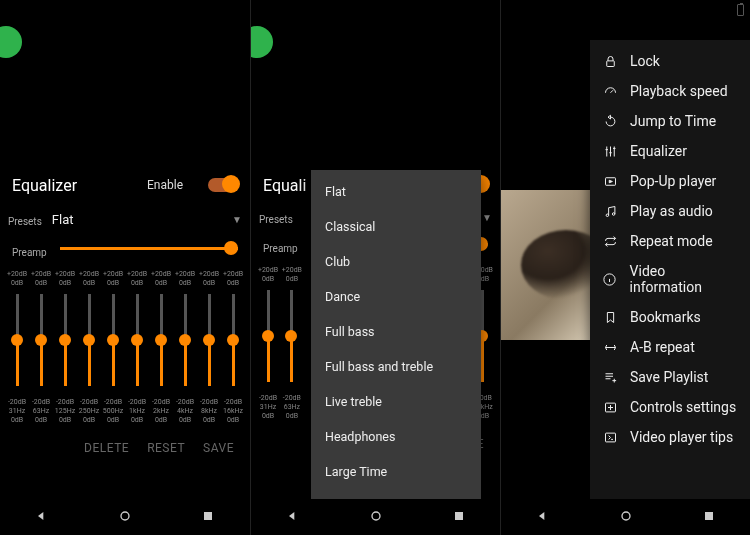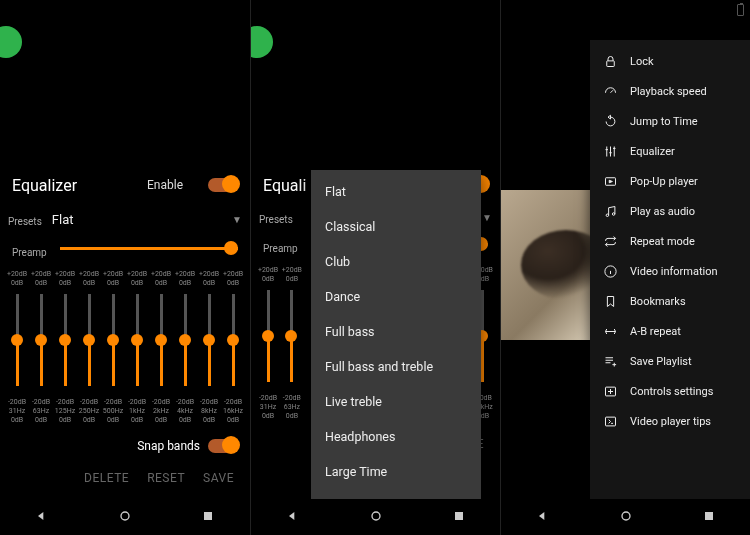--- a/index.html
+++ b/index.html
@@ -131,21 +131,21 @@
   }
   .side-menu {
     position: absolute; right: 0; top: 40px; bottom: 36px;
     width: 160px; background: #151515;
     box-shadow: -2px 0 10px rgba(0,0,0,.5);
     padding: 6px 0;
     overflow: hidden;
   }
   .menu-item {
     display: flex; align-items: center; gap: 12px;
-    padding: 7px 12px; font-size: 11px; color: #eee;
+    padding: 7px 12px; font-size: 14px; color: #eee;
   }
   .menu-item .mi { width: 16px; height: 16px; display:flex; align-items:center; justify-content:center;}
   .menu-item .mi svg { width: 15px; height: 15px; stroke: #eee; fill: none; stroke-width: 1.6;}
   .battery {
     position:absolute; top:4px; right:6px; width:7px; height:12px;
     border:1px solid #555; border-radius:1px;
   }
   .battery::before{content:"";position:absolute;top:-2px;left:2px;width:3px;height:1px;background:#555;}
 </style>
 </head>
@@ -256,24 +256,20 @@
       <div class="db-cell">-20dB<br>125Hz<br>0dB</div>
       <div class="db-cell">-20dB<br>250Hz<br>0dB</div>
       <div class="db-cell">-20dB<br>500Hz<br>0dB</div>
       <div class="db-cell">-20dB<br>1kHz<br>0dB</div>
       <div class="db-cell">-20dB<br>2kHz<br>0dB</div>
       <div class="db-cell">-20dB<br>4kHz<br>0dB</div>
       <div class="db-cell">-20dB<br>8kHz<br>0dB</div>
       <div class="db-cell">-20dB<br>16kHz<br>0dB</div>
     </div>
 
-  <div class="snap-row">
-    <span>Snap bands</span>
-    <div class="switch"></div>
-  </div>
 
   <div class="footer-btns">
     <span>DELETE</span>
     <span>RESET</span>
     <span>SAVE</span>
   </div>
 
   <div class="navbar">
     <span class="nav-icon"><svg viewBox="0 0 24 24">
           <path d="M14 6l-8 6 8 6z"></path>

